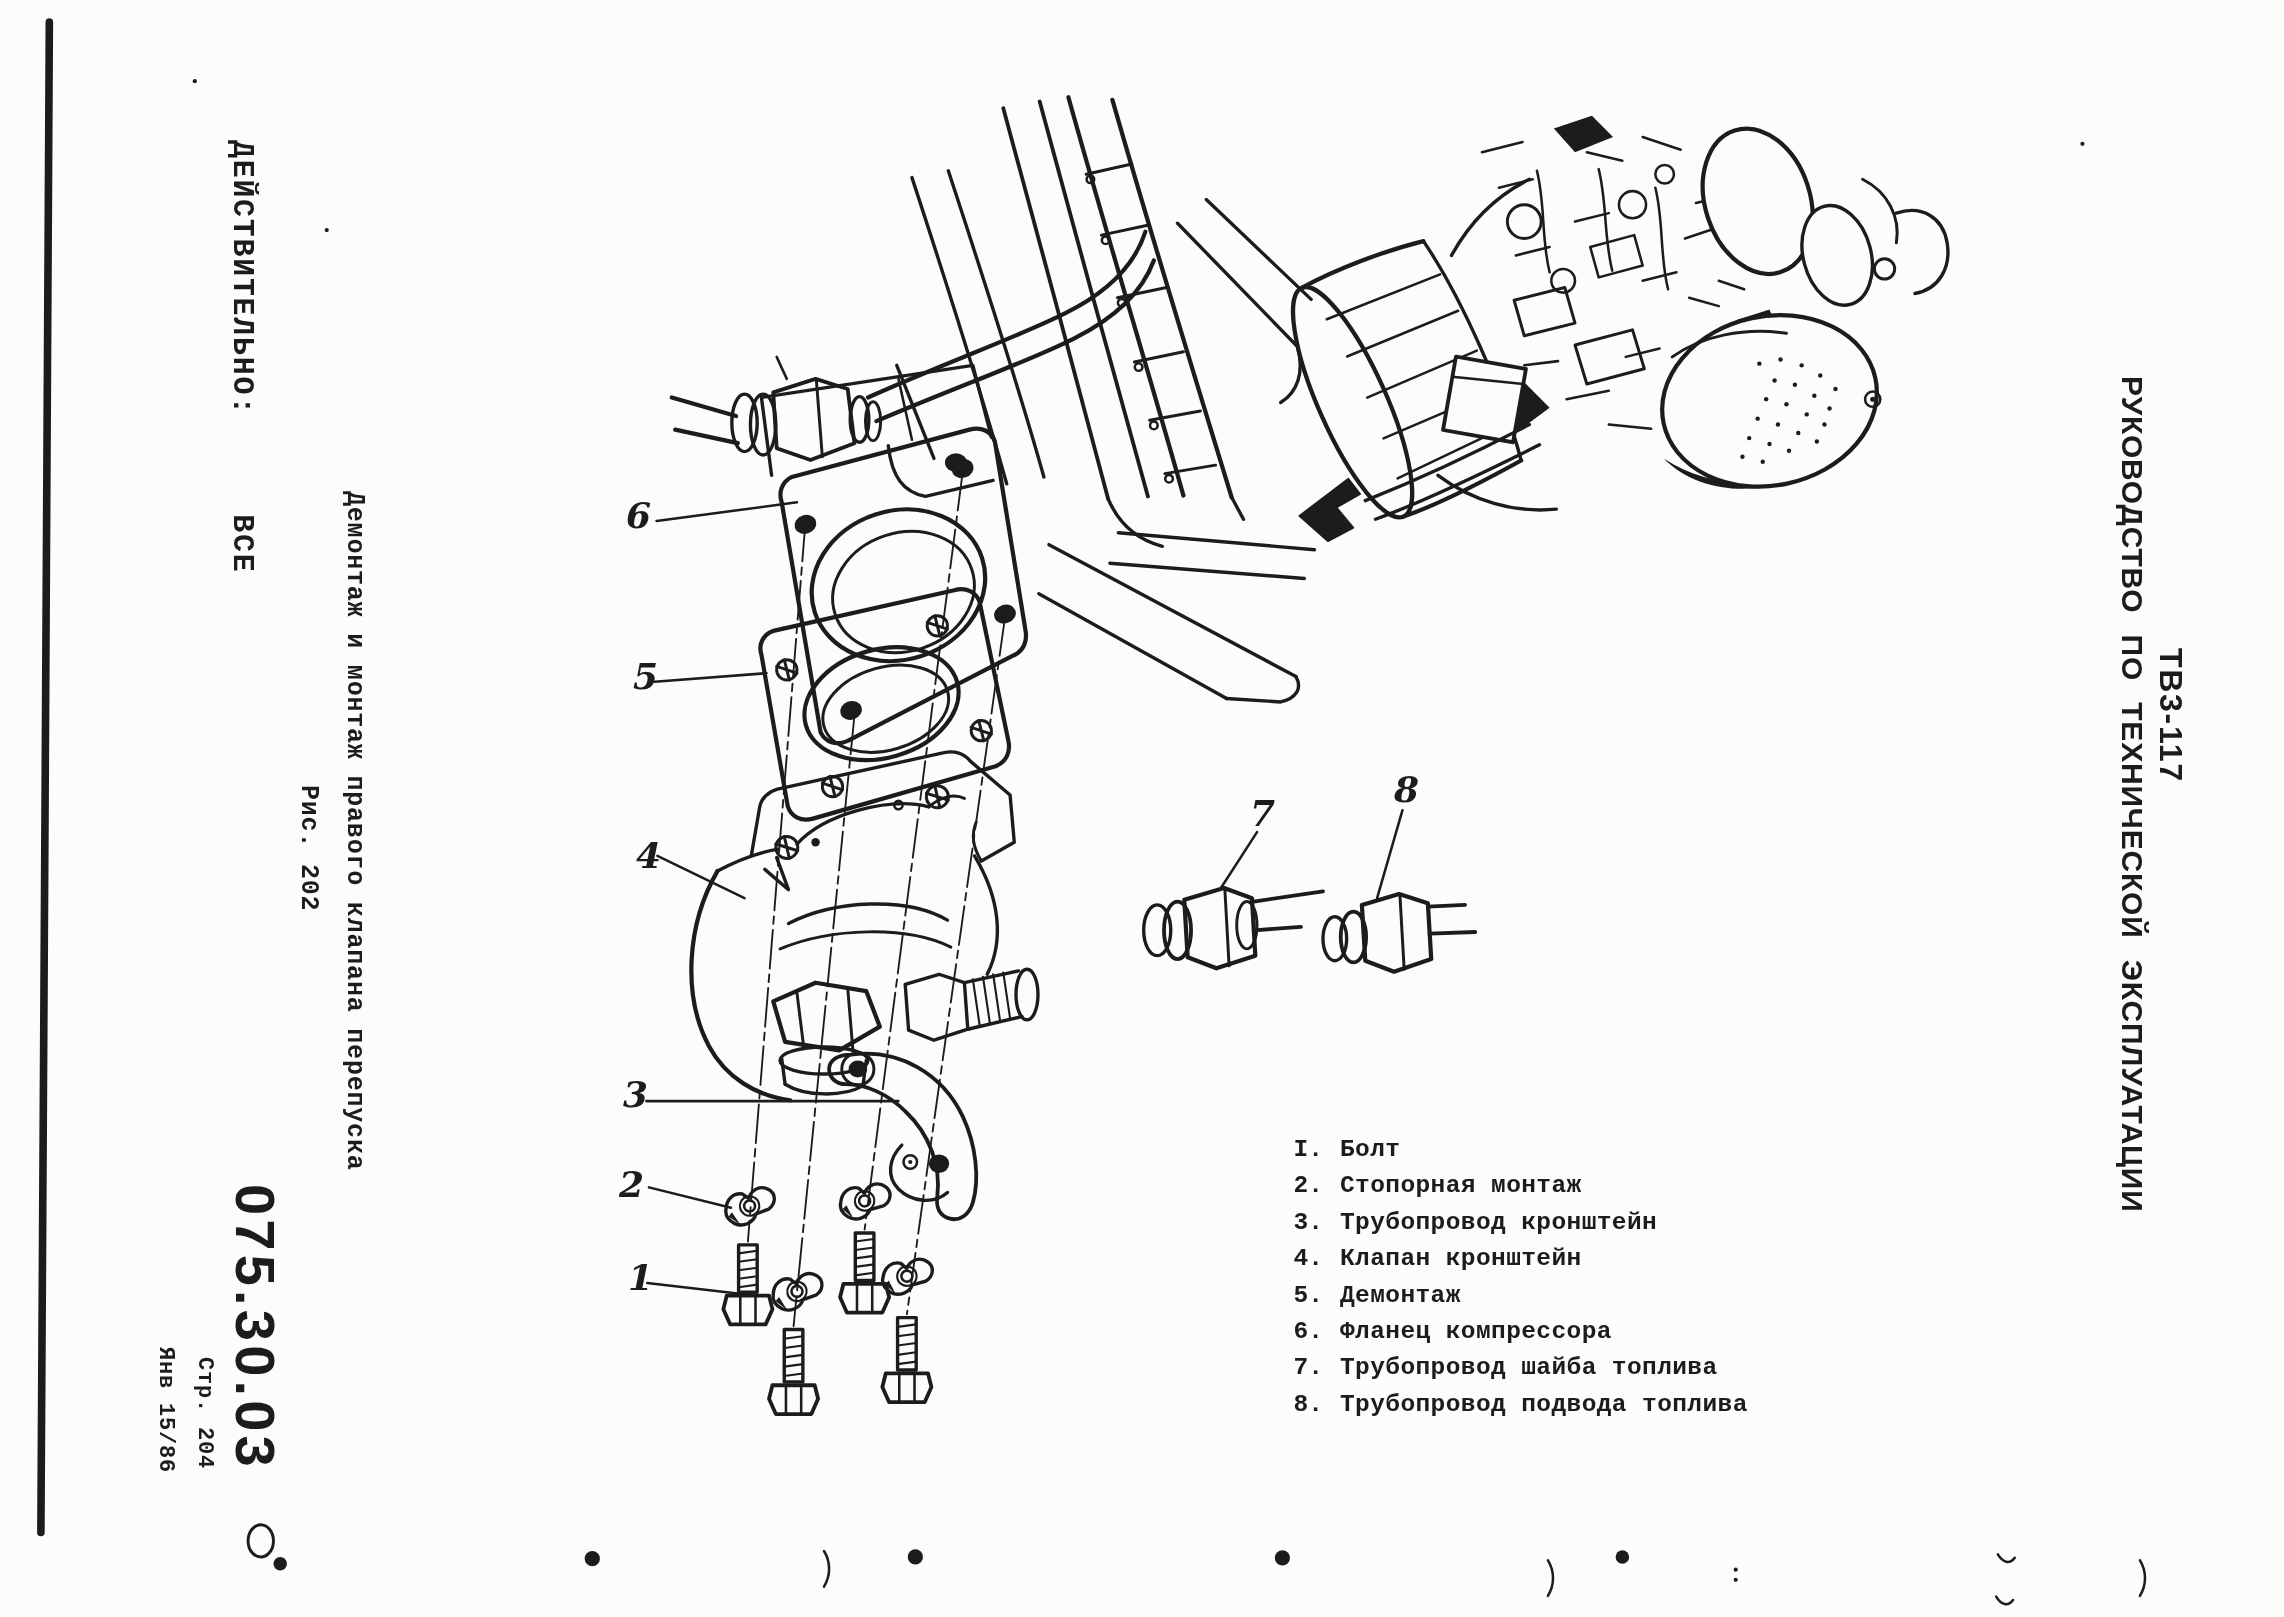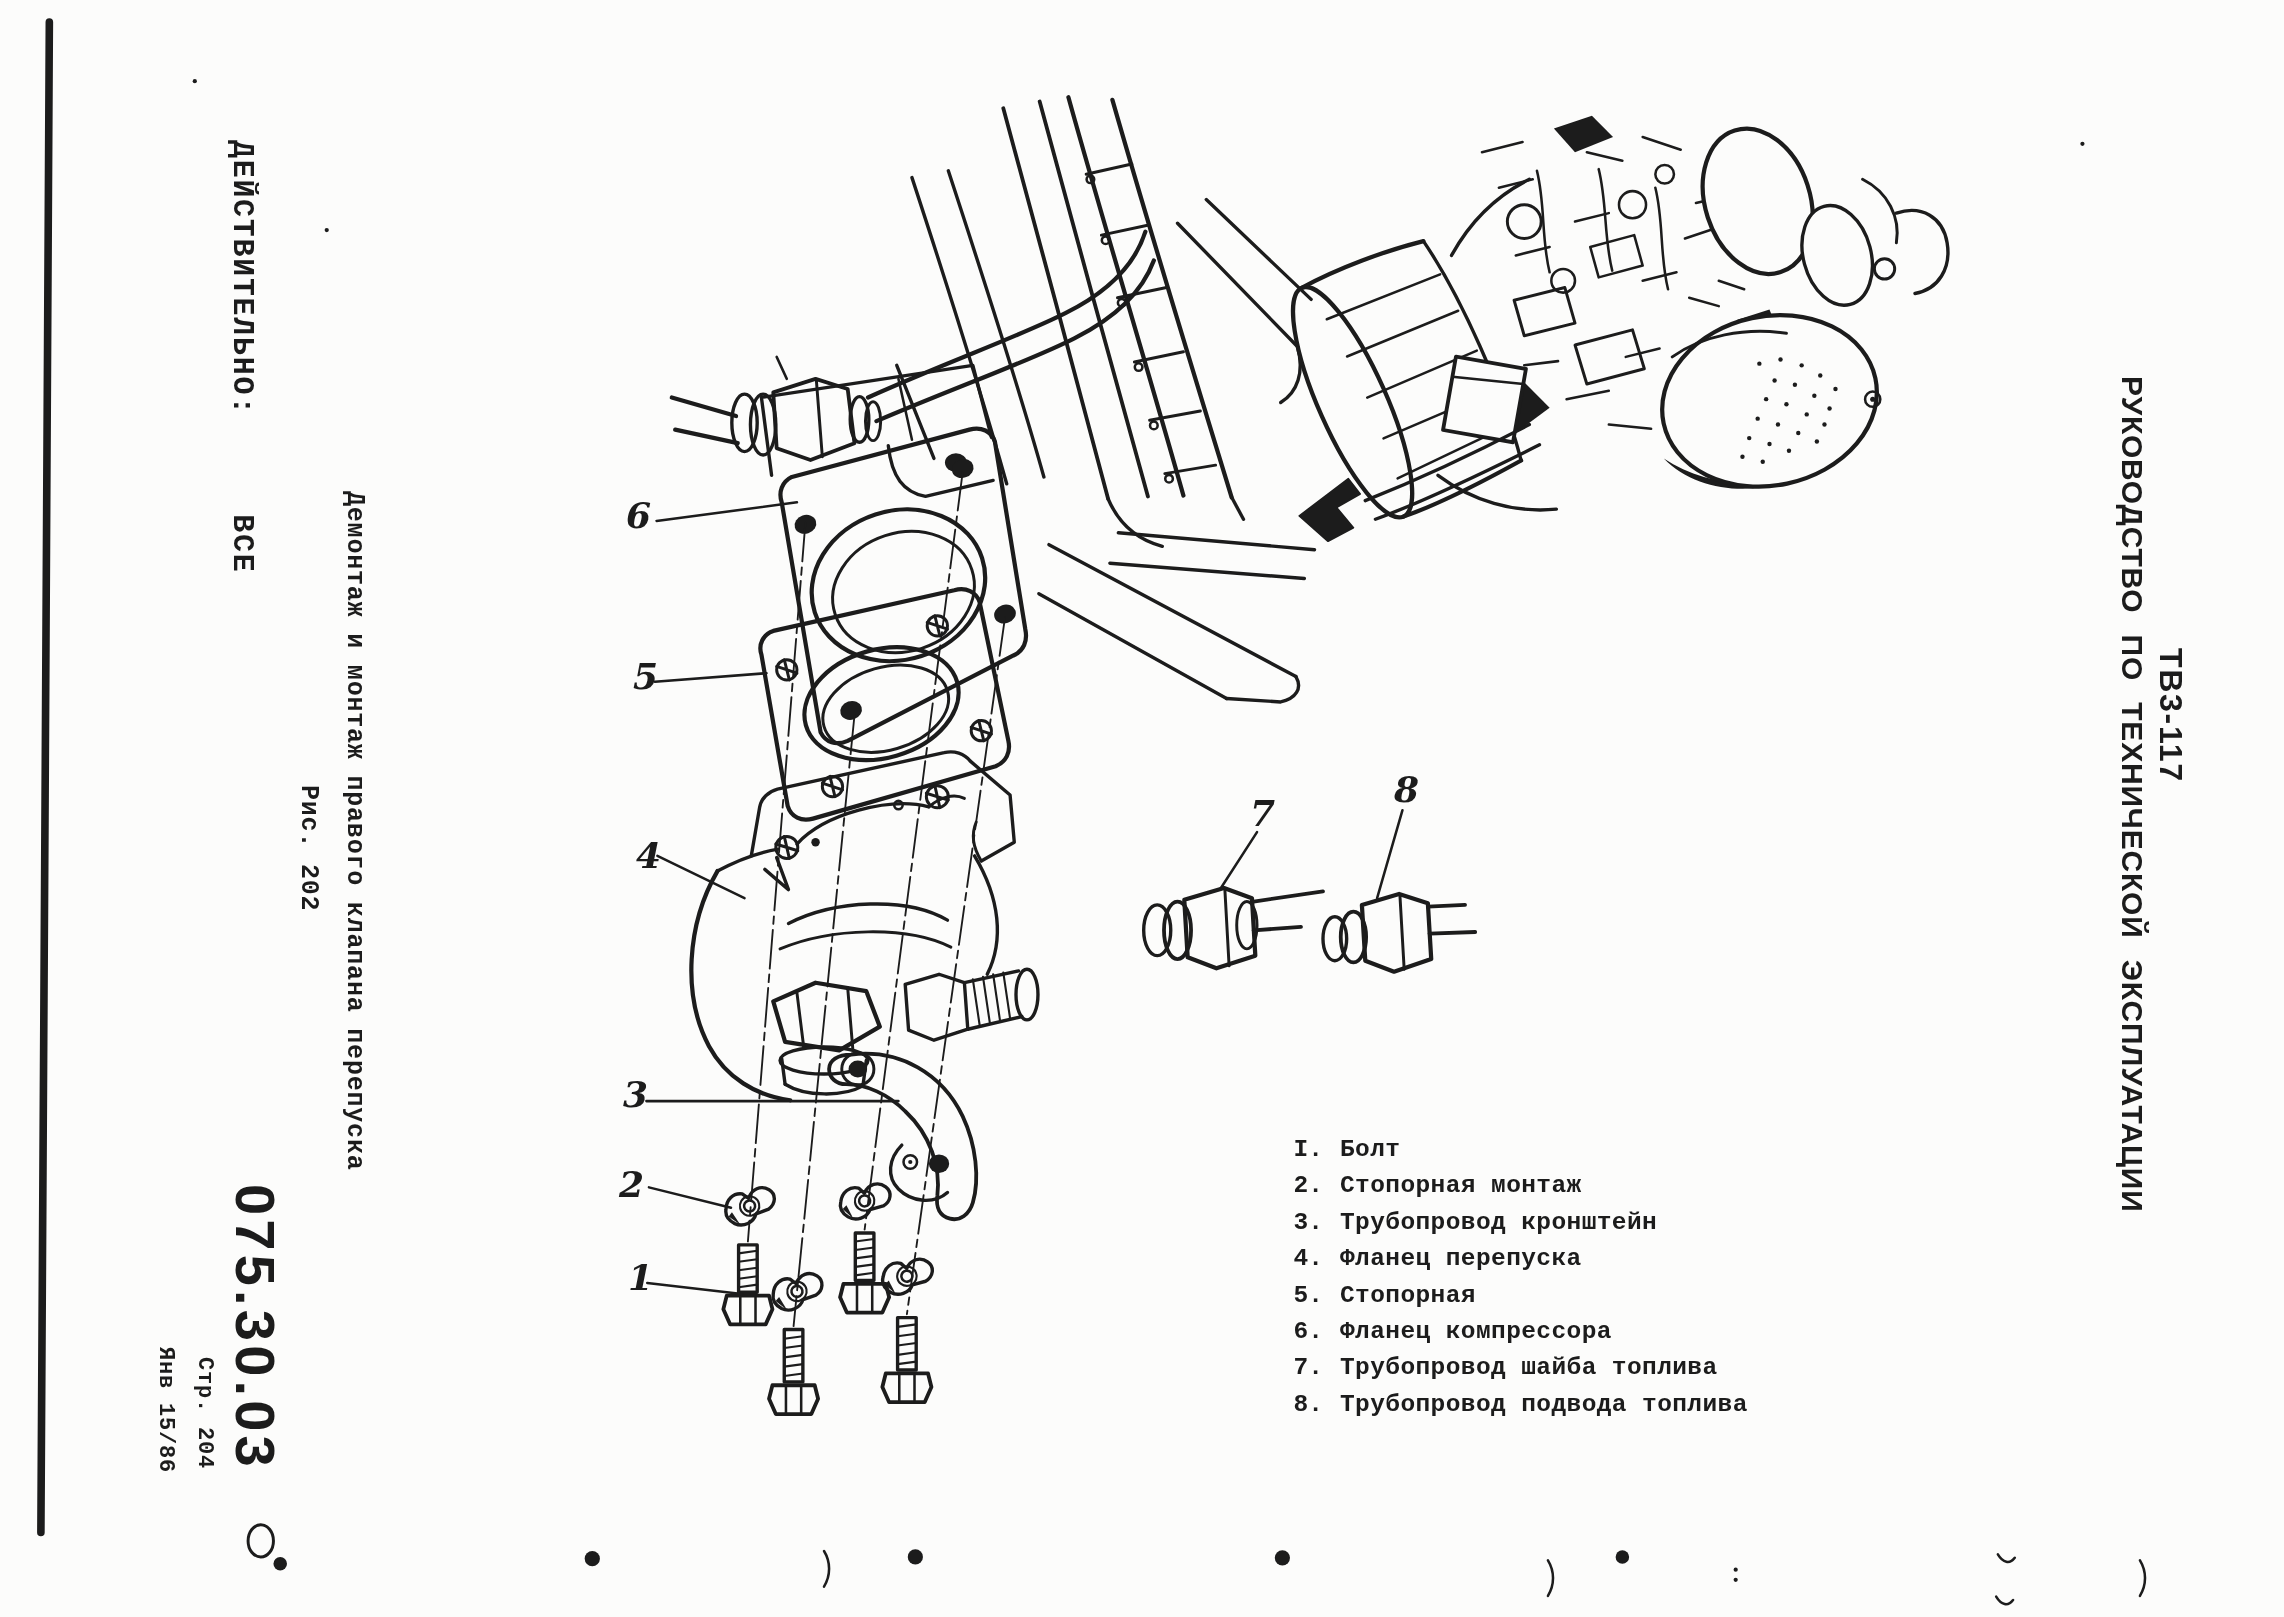--- a/index.html
+++ b/index.html
@@ -449,25 +449,25 @@
     <div class="legend-row" style="top:41px">
         <span class="legend-num">2.</span>
         <span class="legend-text">Стопорная монтаж</span>
       </div>
     <div class="legend-row" style="top:78px">
         <span class="legend-num">3.</span>
         <span class="legend-text">Трубопровод кронштейн</span>
       </div>
     <div class="legend-row" style="top:114px">
         <span class="legend-num">4.</span>
-        <span class="legend-text">Фланец перепуска</span>
+        <span class="legend-text">Клапан кронштейн</span>
       </div>
     <div class="legend-row" style="top:151px">
         <span class="legend-num">5.</span>
-        <span class="legend-text">Стопорная</span>
+        <span class="legend-text">Демонтаж</span>
       </div>
     <div class="legend-row" style="top:187px">
         <span class="legend-num">6.</span>
         <span class="legend-text">Фланец компрессора</span>
       </div>
     <div class="legend-row" style="top:223px">
         <span class="legend-num">7.</span>
         <span class="legend-text">Трубопровод шайба топлива</span>
       </div>
     <div class="legend-row" style="top:260px">

